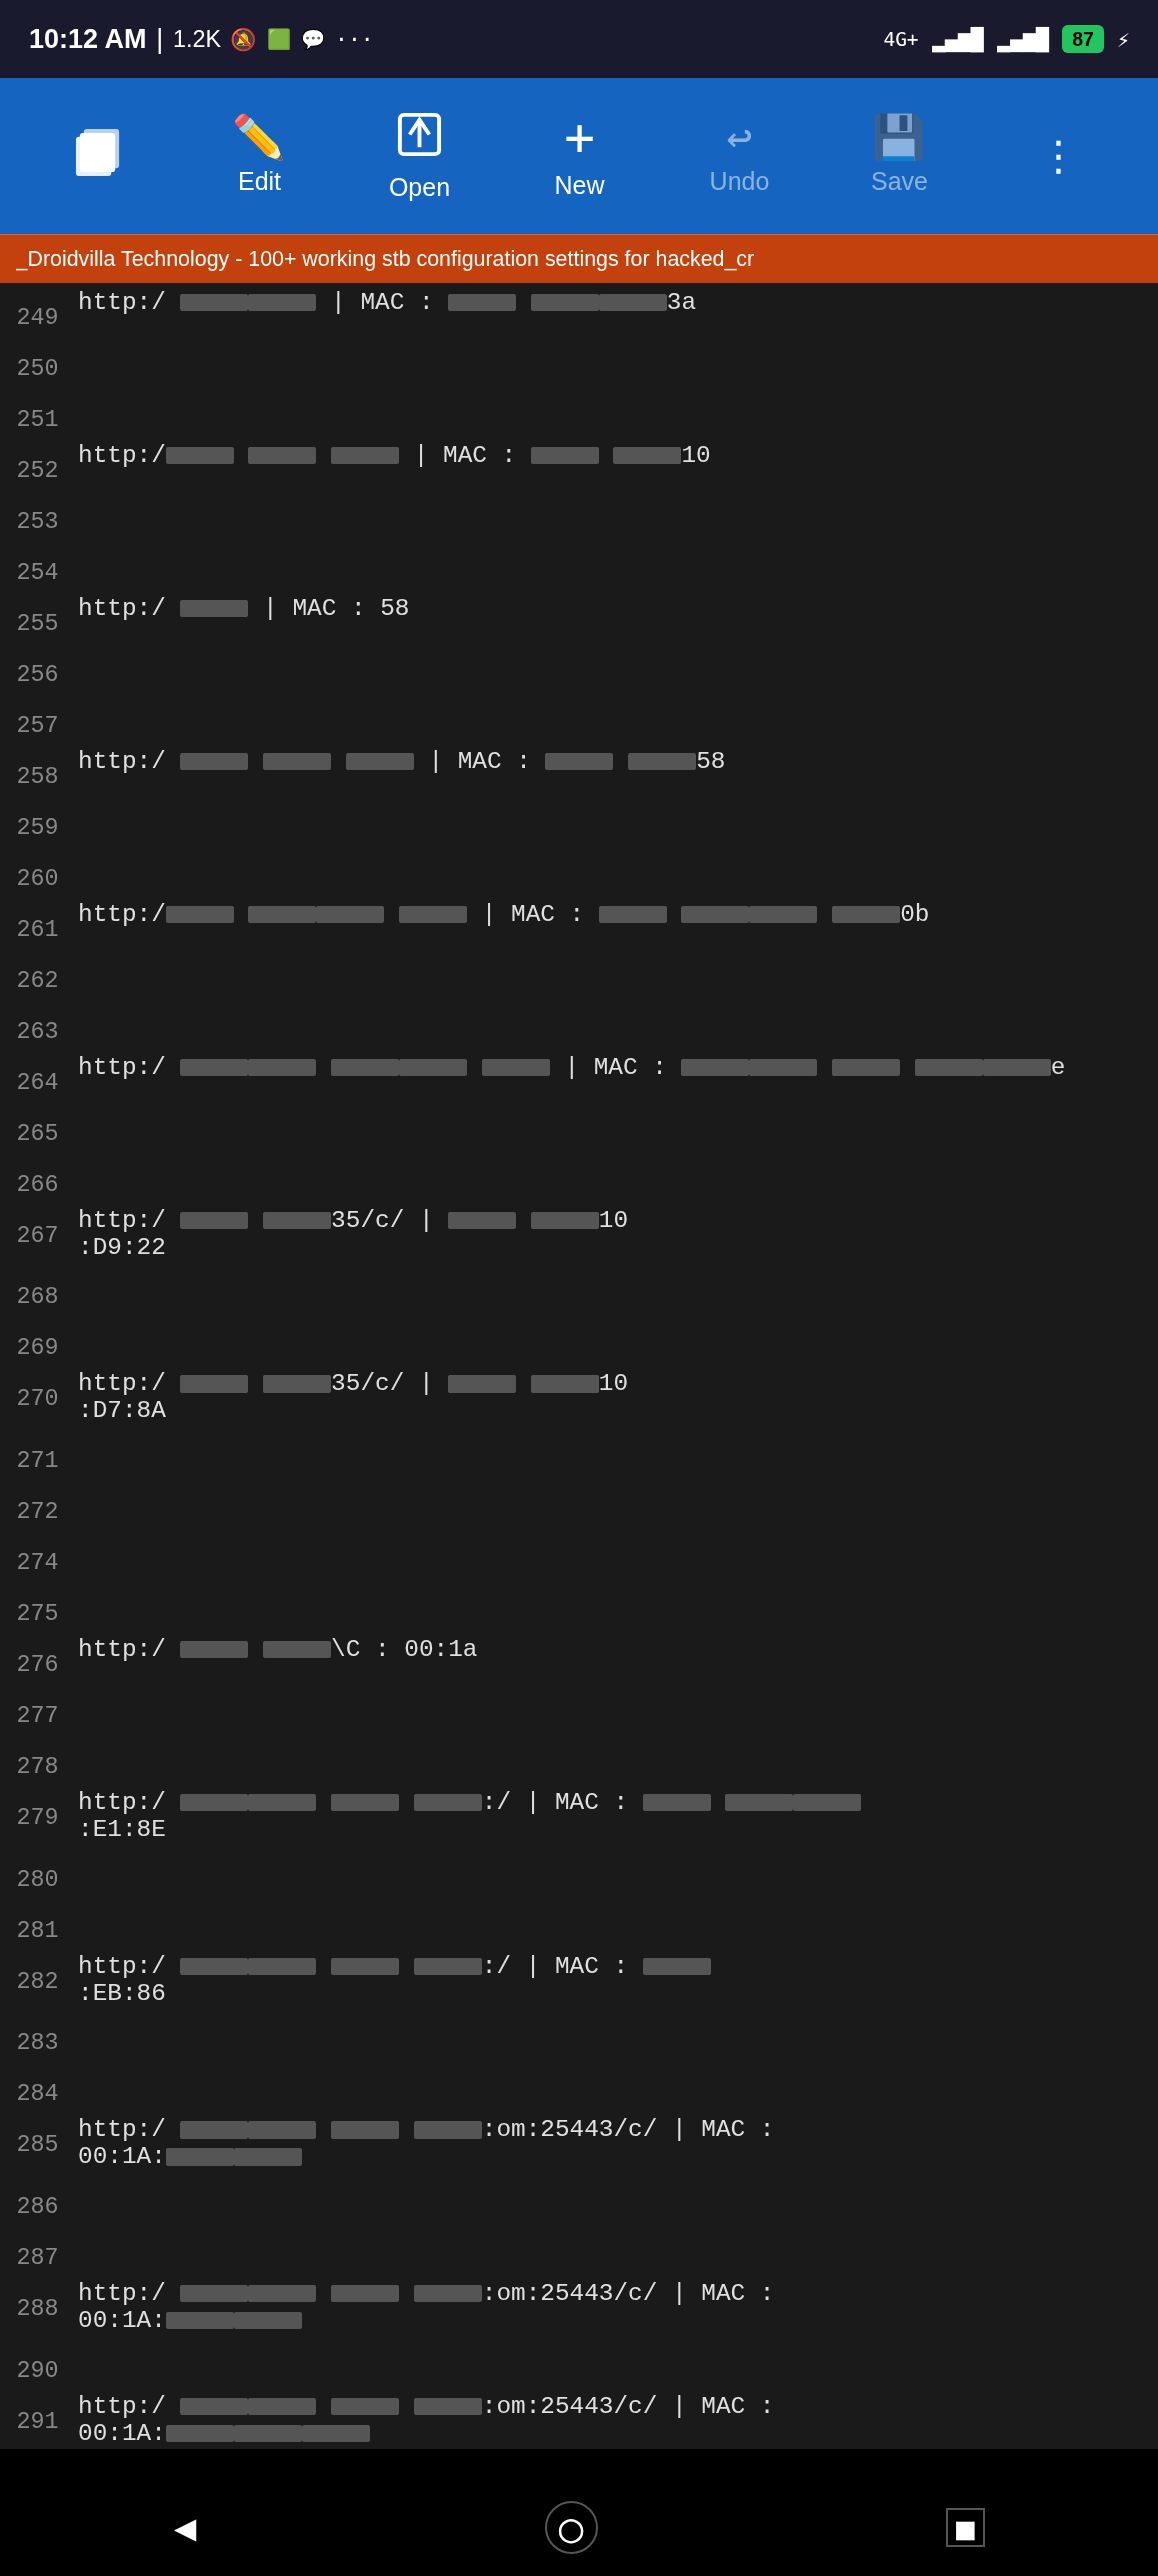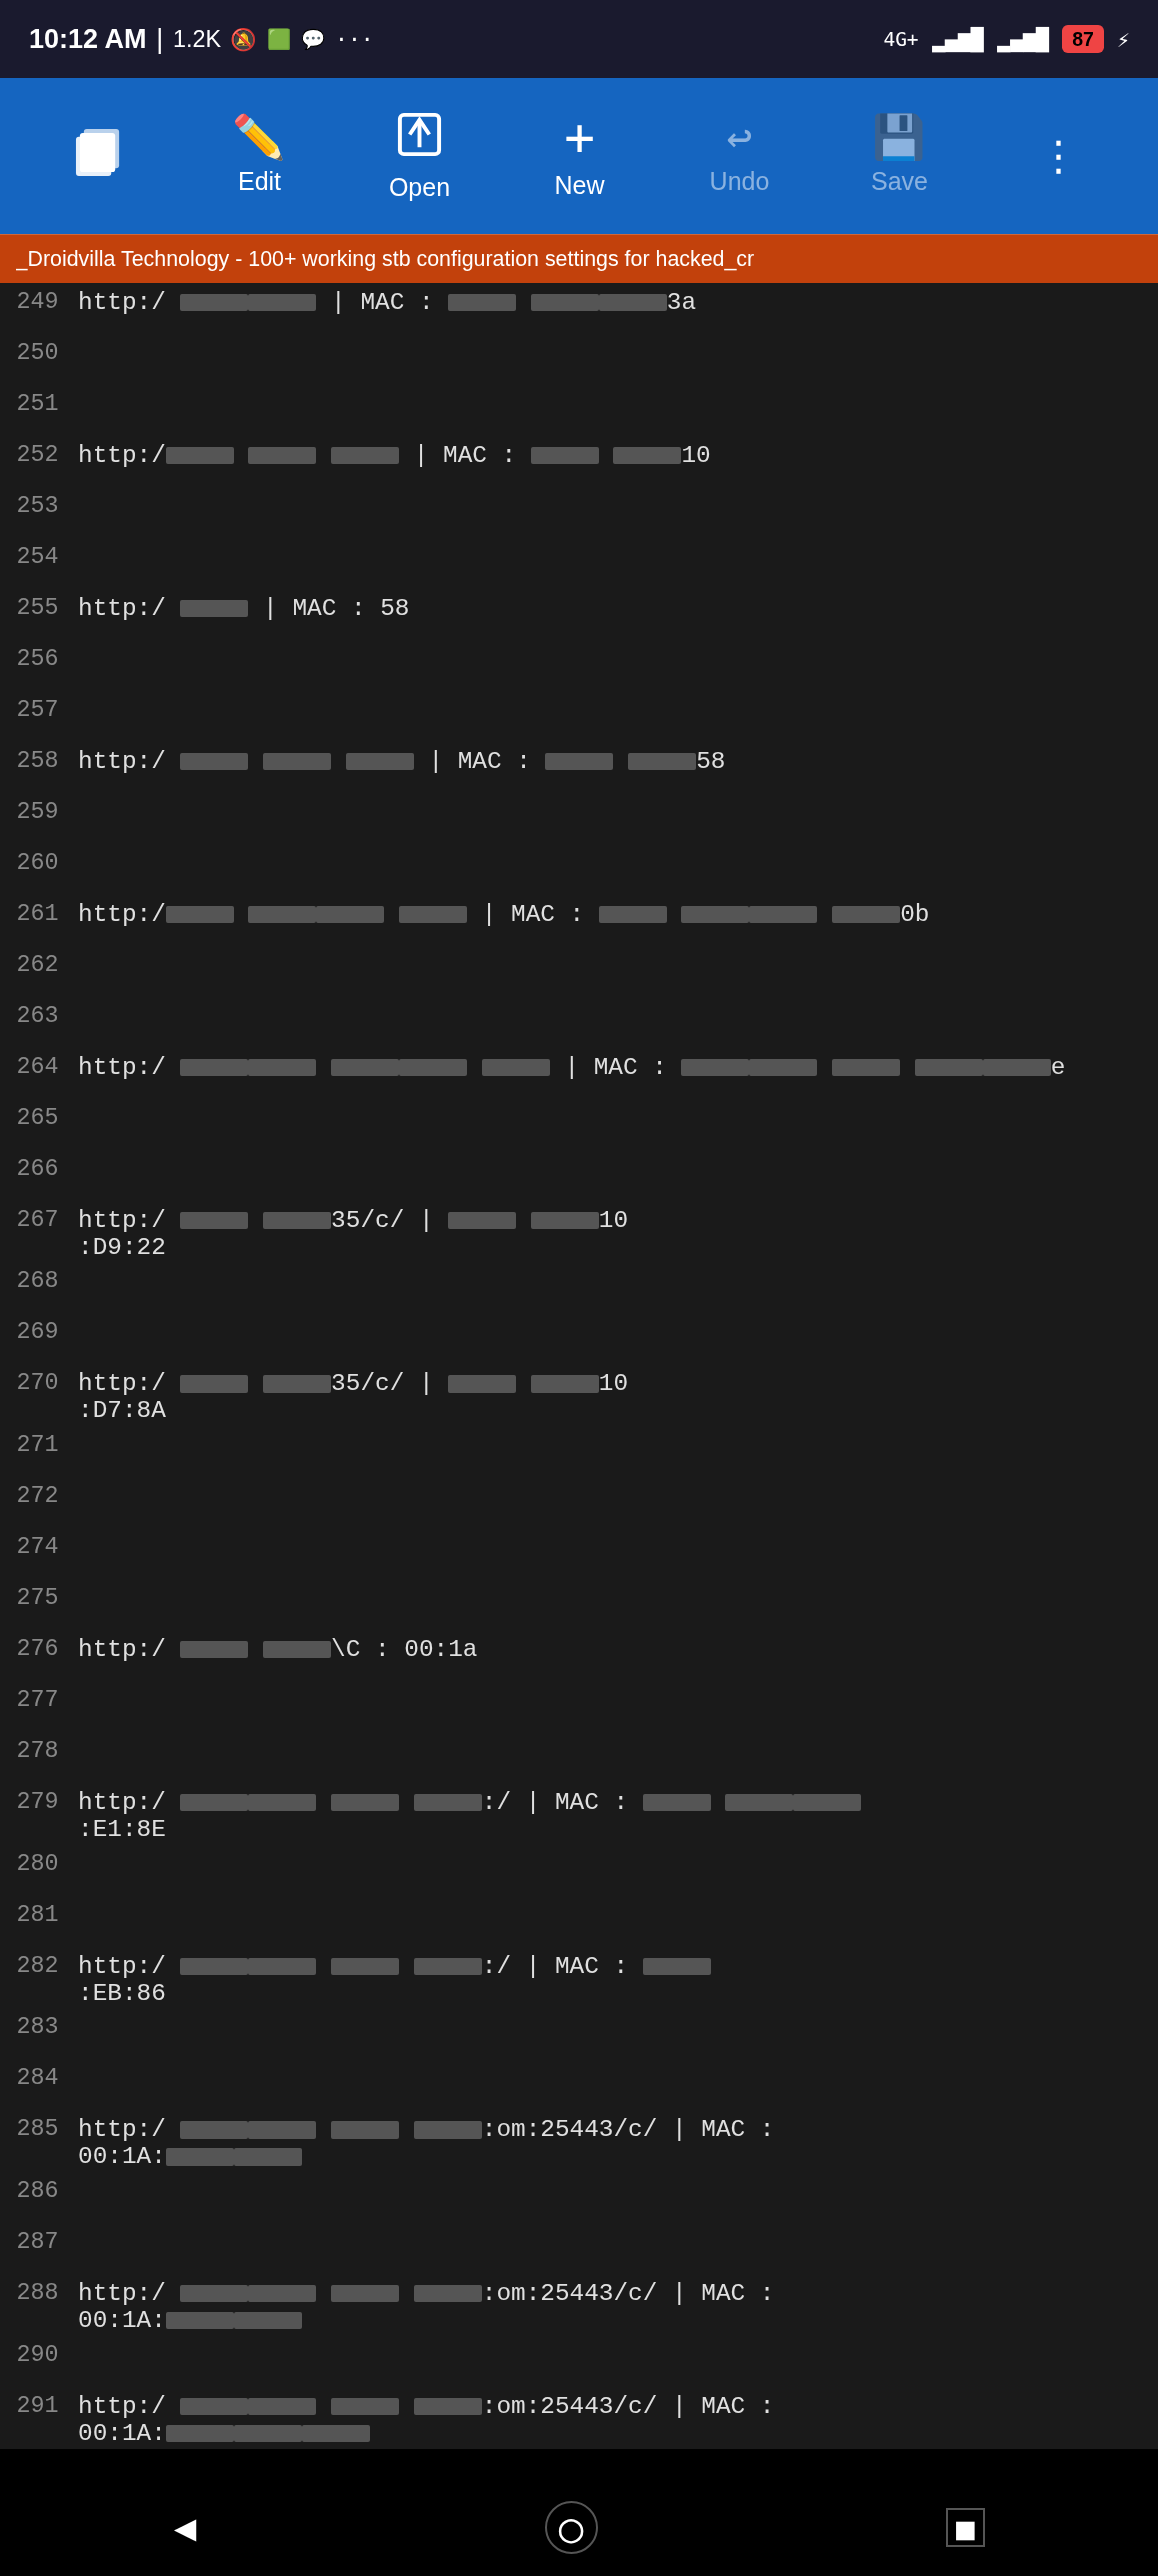--- a/index.html
+++ b/index.html
@@ -50,21 +50,21 @@
     .status-right {
       display: flex;
       align-items: center;
       gap: 13.6px;
     }
     .signal-icon {
       color: #fff;
       font-size: 21.4px;
     }
     .battery-badge {
-      background: #ef4444;
+      background: #22c55e;
       color: #000;
       font-size: 19.5px;
       font-weight: bold;
       padding: 2.9px 9.7px;
       border-radius: 5.8px;
       font-family: sans-serif;
     }
     .bolt {
       color: #fff;
       font-size: 21.4px;
@@ -139,20 +139,21 @@
     }
     .line-number {
       color: #888;
       font-size: 23.4px;
       min-width: 78px;
       text-align: right;
       padding-right: 19.5px;
       padding-top: 3.9px;
       flex-shrink: 0;
       user-select: none;
+      margin-top: 16px;
     }
     .line-content {
       color: #e0e0e0;
       font-size: 24.4px;
       flex: 1;
       padding-top: 3.9px;
       word-break: break-all;
       white-space: pre-wrap;
     }
     .redacted {

